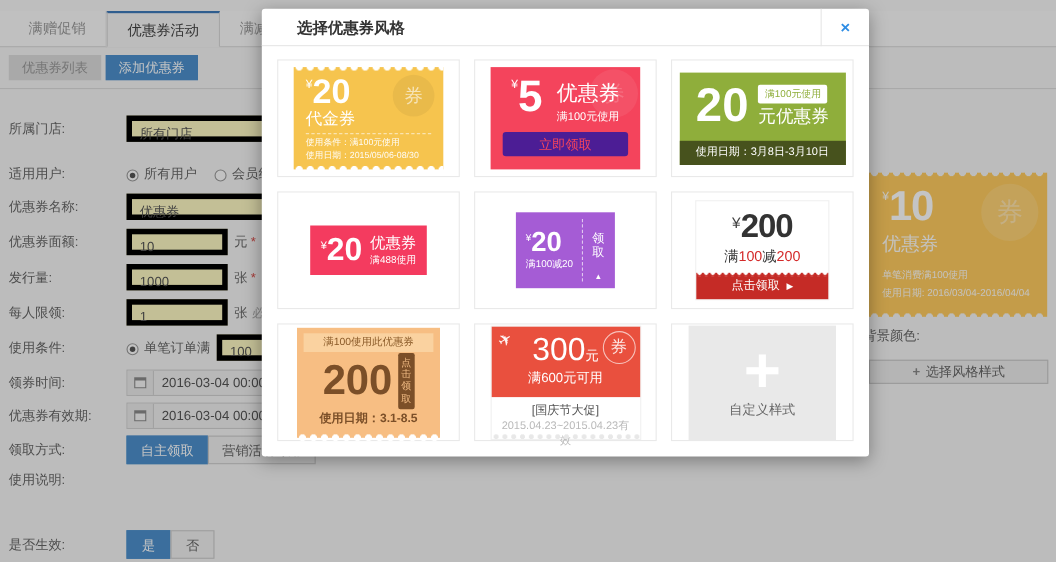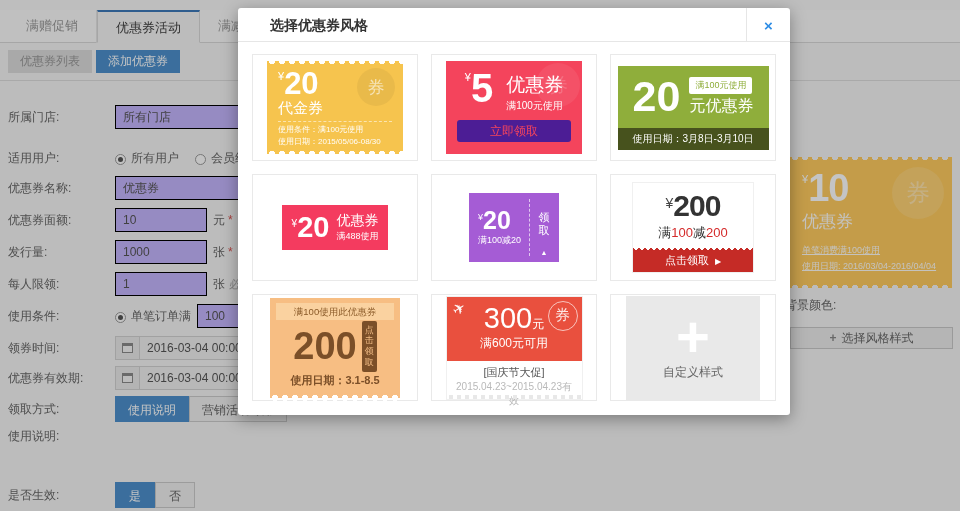--- a/index.html
+++ b/index.html
@@ -12,21 +12,21 @@
   .tabbar { position:absolute; left:0; top:10px; width:960px; height:33px; background:#fafafa; border-bottom:1px solid #d9d9d9; display:flex; padding-left:8px; }
   .tab { height:33px; line-height:31px; padding:0 18px; font-size:13px; color:#999; border-right:1px solid #e4e4e4; cursor:pointer; }
   .tab.active { background:#f5f5f5; border-top:2px solid #3e79b9; border-left:1px solid #d9d9d9; border-right:1px solid #d9d9d9; border-bottom:1px solid #f5f5f5; color:#444; margin-bottom:-1px; }
   .subnav { position:absolute; left:8px; top:50px; display:flex; gap:4px; }
   .subbtn { height:23px; line-height:23px; padding:0 12px; font-size:12px; background:#dcdcdc; color:#999; cursor:pointer; }
   .subbtn.active { background:#4d90cd; color:#fff; }
   .divider { position:absolute; left:0; top:80px; width:960px; height:1px; background:#dcdcdc; }
 
   .frow { position:absolute; left:8px; display:flex; align-items:center; }
   .flabel { width:107px; color:#666; font-size:12px; }
-  .finput { background:#c4b5fd; border:1px solid #000000; height:24px; line-height:22px; padding:0 7px; color:#555; font-size:12px; }
+  .finput { background:#fef9c3; border:5px solid #000000; height:24px; line-height:22px; padding:0 7px; color:#555; font-size:12px; }
   .unit { margin-left:6px; color:#666; }
   .req { color:#d9534f; margin-left:3px; }
   .note { color:#aaa; margin-left:4px; font-size:11px; }
   .radio { display:inline-block; width:11px; height:11px; border:1px solid #9a9a9a; border-radius:50%; background:#fdfdfd; margin-right:5px; position:relative; top:1px; }
   .radio.sel::after { content:""; position:absolute; left:2px; top:2px; width:5px; height:5px; border-radius:50%; background:#555; }
   .rlabel { margin-right:16px; color:#666; }
   .dateinput { display:flex; align-items:center; background:#f0f0f0; border:1px solid #d2d2d2; height:24px; width:168px; }
   .calbox { width:24px; height:22px; border-right:1px solid #d2d2d2; display:flex; align-items:center; justify-content:center; background:#eaeaea; }
   .cal { width:11px; height:10px; border:1px solid #8a8a8a; border-top:3px solid #8a8a8a; background:#f5f5f5; }
   .dateval { padding:0 7px; color:#555; }
@@ -34,21 +34,21 @@
   .togglebtn.active { background:#4d90cd; border-color:#4d90cd; color:#fff; }
   .txtarea { position:absolute; left:115px; top:424px; width:237px; height:54px; background:#f4f4f4; border:1px solid #ccc; padding:4px 7px; color:#555; }
   .txtarea .corner { position:absolute; right:1px; bottom:1px; width:9px; height:9px; background:repeating-linear-gradient(135deg,#bbb 0 1px,transparent 1px 3px); }
 
   
   .rpanel-border { position:absolute; left:783px; top:86px; width:1px; height:266px; background:#bfbfbf; }
   .preview-coupon { position:absolute; left:790px; top:157px; width:162px; height:131px; background:#ffcc5f; padding:10px 12px; color:#fff; }
   .preview-coupon .cur { font-size:11px; vertical-align:18px; }
   .preview-coupon .amt { font-size:38px; font-weight:bold; letter-spacing:-1px; }
   .preview-coupon .nm { font-size:17px; margin:0 0 9px; color:rgba(255,255,255,.95); }
-  .preview-coupon .ln { font-size:9px; line-height:1.8; color:rgba(255,255,255,.95);text-decoration:underline; }
+  .preview-coupon .ln { font-size:9px; line-height:1.8; color:rgba(255,255,255,.95); }
   .badge-circle { position:absolute; border-radius:50%; display:flex; align-items:center; justify-content:center; }
   .preview-coupon .badge-circle { right:8px; top:10px; width:52px; height:52px; background:rgba(255,255,255,.14); color:rgba(255,255,255,.4); font-size:24px; }
   .bgcolor-label { position:absolute; left:785px; top:297px; color:#666; }
   .bgcolor-input { position:absolute; left:824px; top:292px; width:129px; height:22px; background:#ffcc5f; border:1px solid #d8b050; line-height:20px; padding:0 8px; color:#6e5518; font-weight:bold; font-size:12px; }
   .style-btn { position:absolute; left:790px; top:327px; width:163px; height:22px; background:#ececec; border:1px solid #c9c9c9; display:flex; align-items:center; justify-content:center; gap:5px; color:#666; cursor:pointer; }
   .style-btn .plus { font-weight:bold; color:#888; }
 
   
   .perf { position:absolute; left:0; width:100%; height:8px; background-image:radial-gradient(circle at 5px 4px, var(--dot,#fff) 3px, rgba(255,255,255,0) 3.4px); background-size:10px 8px; }
   .perf.t { top:-4px; } .perf.b { bottom:-4px; }
@@ -221,21 +221,21 @@
     <span class="dateinput">
       <span class="calbox">
           <span class="cal"></span>
         </span>
       <span class="dateval">2016-03-04 00:00:00</span>
     </span>
   </div>
 
   <div class="frow" style="top:396px">
     <span class="flabel">领取方式:</span>
-    <span class="togglebtn active">使用说明</span>
+    <span class="togglebtn active">自主领取</span>
     <span class="togglebtn">营销活动专用</span>
   </div>
 
   <div class="frow" style="top:428px">
     <span class="flabel">使用说明:</span>
   </div>
 
   <div class="frow" style="top:482px">
     <span class="flabel">是否生效:</span>
     <span class="togglebtn active" style="padding:0 13px">是</span>

